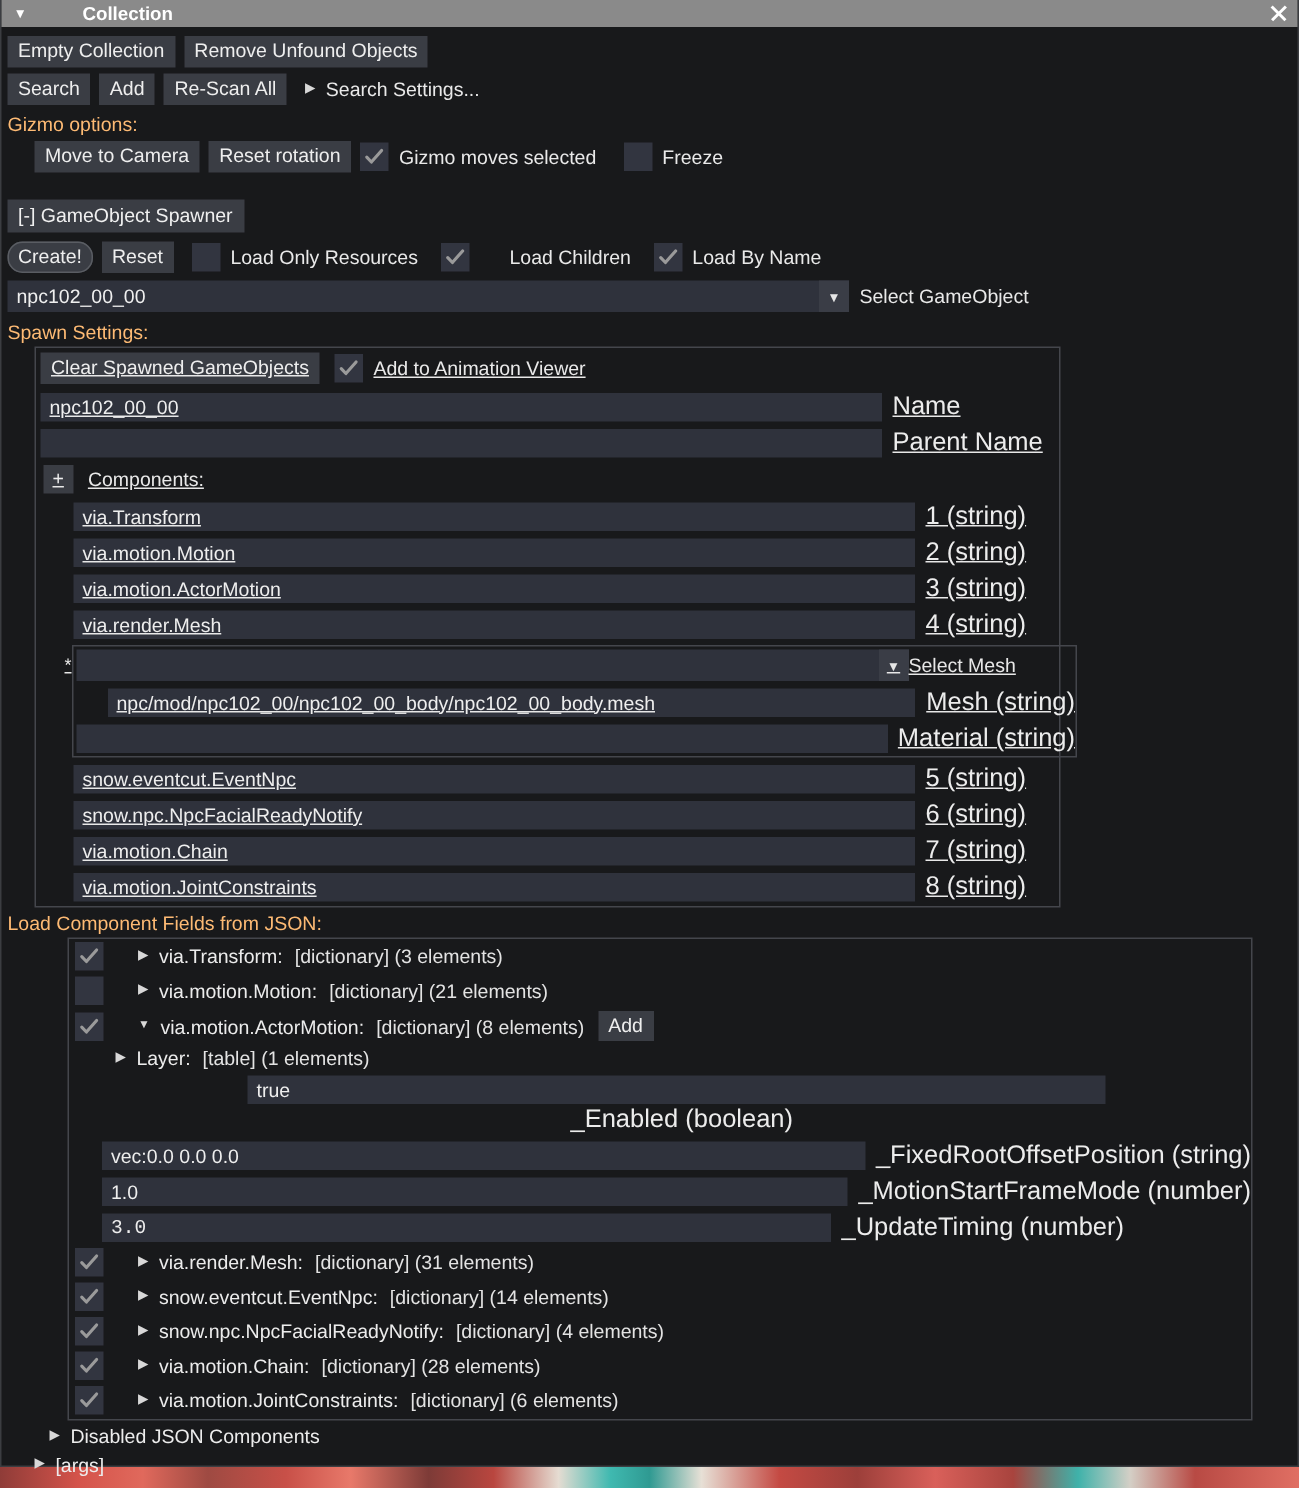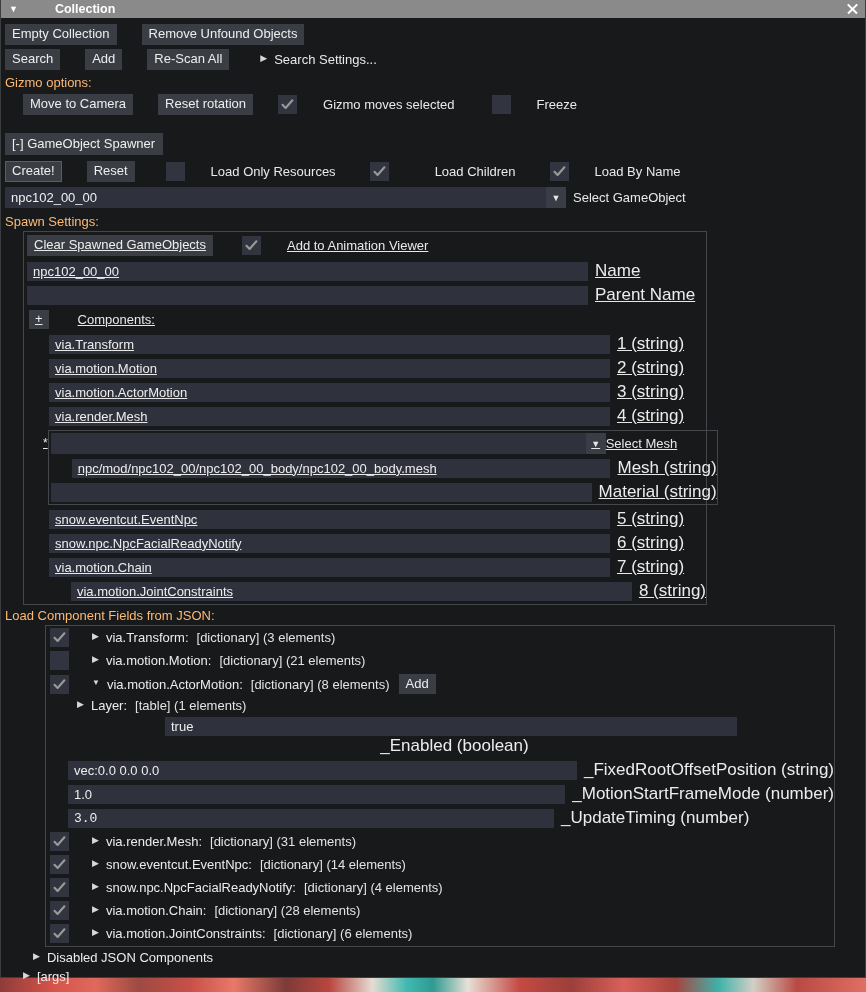--- a/index.html
+++ b/index.html
@@ -80,37 +80,37 @@
     padding: 4px 0 0 0;
   }
 
   
   .row {
     display: flex;
     align-items: center;
     min-height: 21px;
     padding: 2px 0 2px 4px;
     box-sizing: border-box;
-    gap: 19px;
   }
   .btn {
     background: #3a3d44;
     color: #eeeeee;
     border: none;
     padding: 3px 7px 4px 7px;
     font-family: inherit;
     font-size: 13px;
     line-height: 14px;
     margin-right: 6px;
     cursor: pointer;
     white-space: nowrap;
   }
   .btn.framed {
     outline: 1px solid #5a5d63;
     outline-offset: -1px;
+    border-radius: 10px;
   }
   .lbl {
     color: #e9e9e9;
     white-space: nowrap;
     font-size: 13px;
   }
 
   .arrow {
     display: inline-block;
     font-size: 9px;
@@ -394,21 +394,21 @@
           <span class="flabel">5 (string)</span>
         </div>
         <div class="fieldrow" style="padding-left:25px;">
           <div class="field" style="width:561px;">snow.npc.NpcFacialReadyNotify</div>
           <span class="flabel">6 (string)</span>
         </div>
         <div class="fieldrow" style="padding-left:25px;">
           <div class="field" style="width:561px;">via.motion.Chain</div>
           <span class="flabel">7 (string)</span>
         </div>
-        <div class="fieldrow" style="padding-left:25px;padding-bottom:3px;justify-content:flex-end;">
+        <div class="fieldrow" style="padding-left:25px;padding-bottom:3px;">
           <div class="field" style="width:561px;">via.motion.JointConstraints</div>
           <span class="flabel">8 (string)</span>
         </div>
       </div>
 
     </div>
 
     <div class="plain-lbl">Load Component Fields from JSON:</div>
 
     

